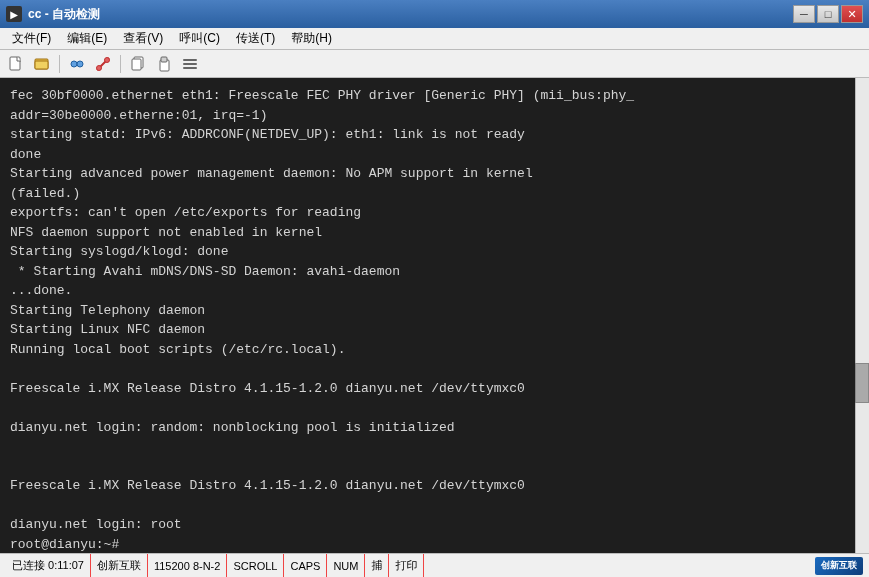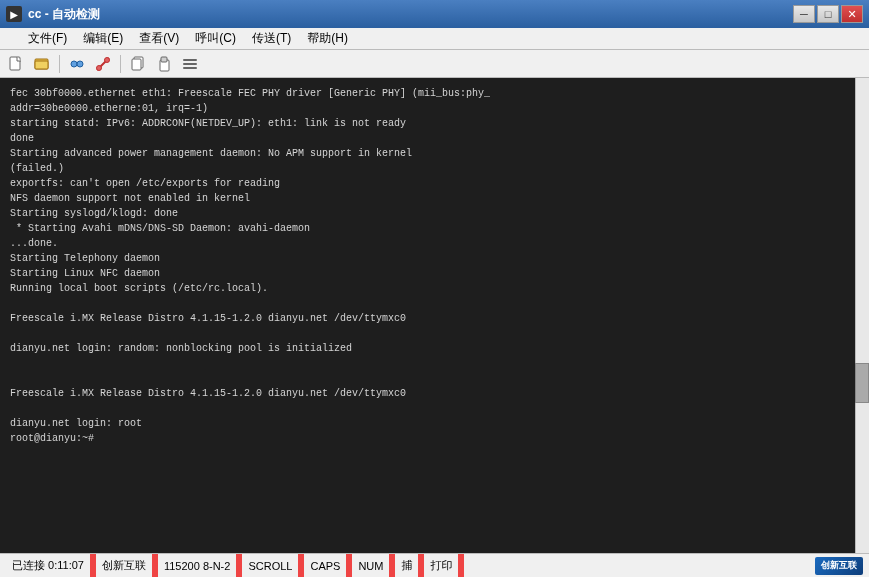--- a/index.html
+++ b/index.html
@@ -62,21 +62,21 @@
       color: #fff;
     }
 
     
     .menu-bar {
       display: flex;
       align-items: center;
       background: #f0f0f0;
       border-bottom: 1px solid #bbb;
       height: 22px;
-      padding: 0 20px;
+      padding: 0 4px;
     }
     .menu-item {
       padding: 2px 8px;
       cursor: pointer;
       font-size: 12px;
       color: #000;
     }
 
     
     .toolbar {
@@ -110,21 +110,21 @@
     .terminal-wrapper {
       position: relative;
       background: #1e1e1e;
       height: calc(577px - 28px - 22px - 28px - 24px);
       overflow: hidden;
     }
     .terminal-content {
       background: #1e1e1e;
       color: #d4d4d4;
       font-family: 'Courier New', Courier, monospace;
-      font-size: 10px;
+      font-size: 13px;
       line-height: 1.5;
       padding: 8px 10px;
       height: 100%;
       overflow: hidden;
       white-space: pre;
     }
     .scrollbar-v {
       position: absolute;
       right: 0;
       top: 0;
@@ -150,21 +150,21 @@
       background: #f0f0f0;
       border-top: 1px solid #bbb;
       height: 24px;
       padding: 0 6px;
       font-size: 11px;
       color: #000;
       gap: 0;
     }
     .status-seg {
       padding: 0 6px;
-      border-right: 6px solid #ef4444;
+      border-right: 1px solid #ef4444;
       height: 100%;
       display: flex;
       align-items: center;
       white-space: nowrap;
     }
     .status-seg:last-child {
       border-right: none;
       margin-left: auto;
     }
     .status-logo {

